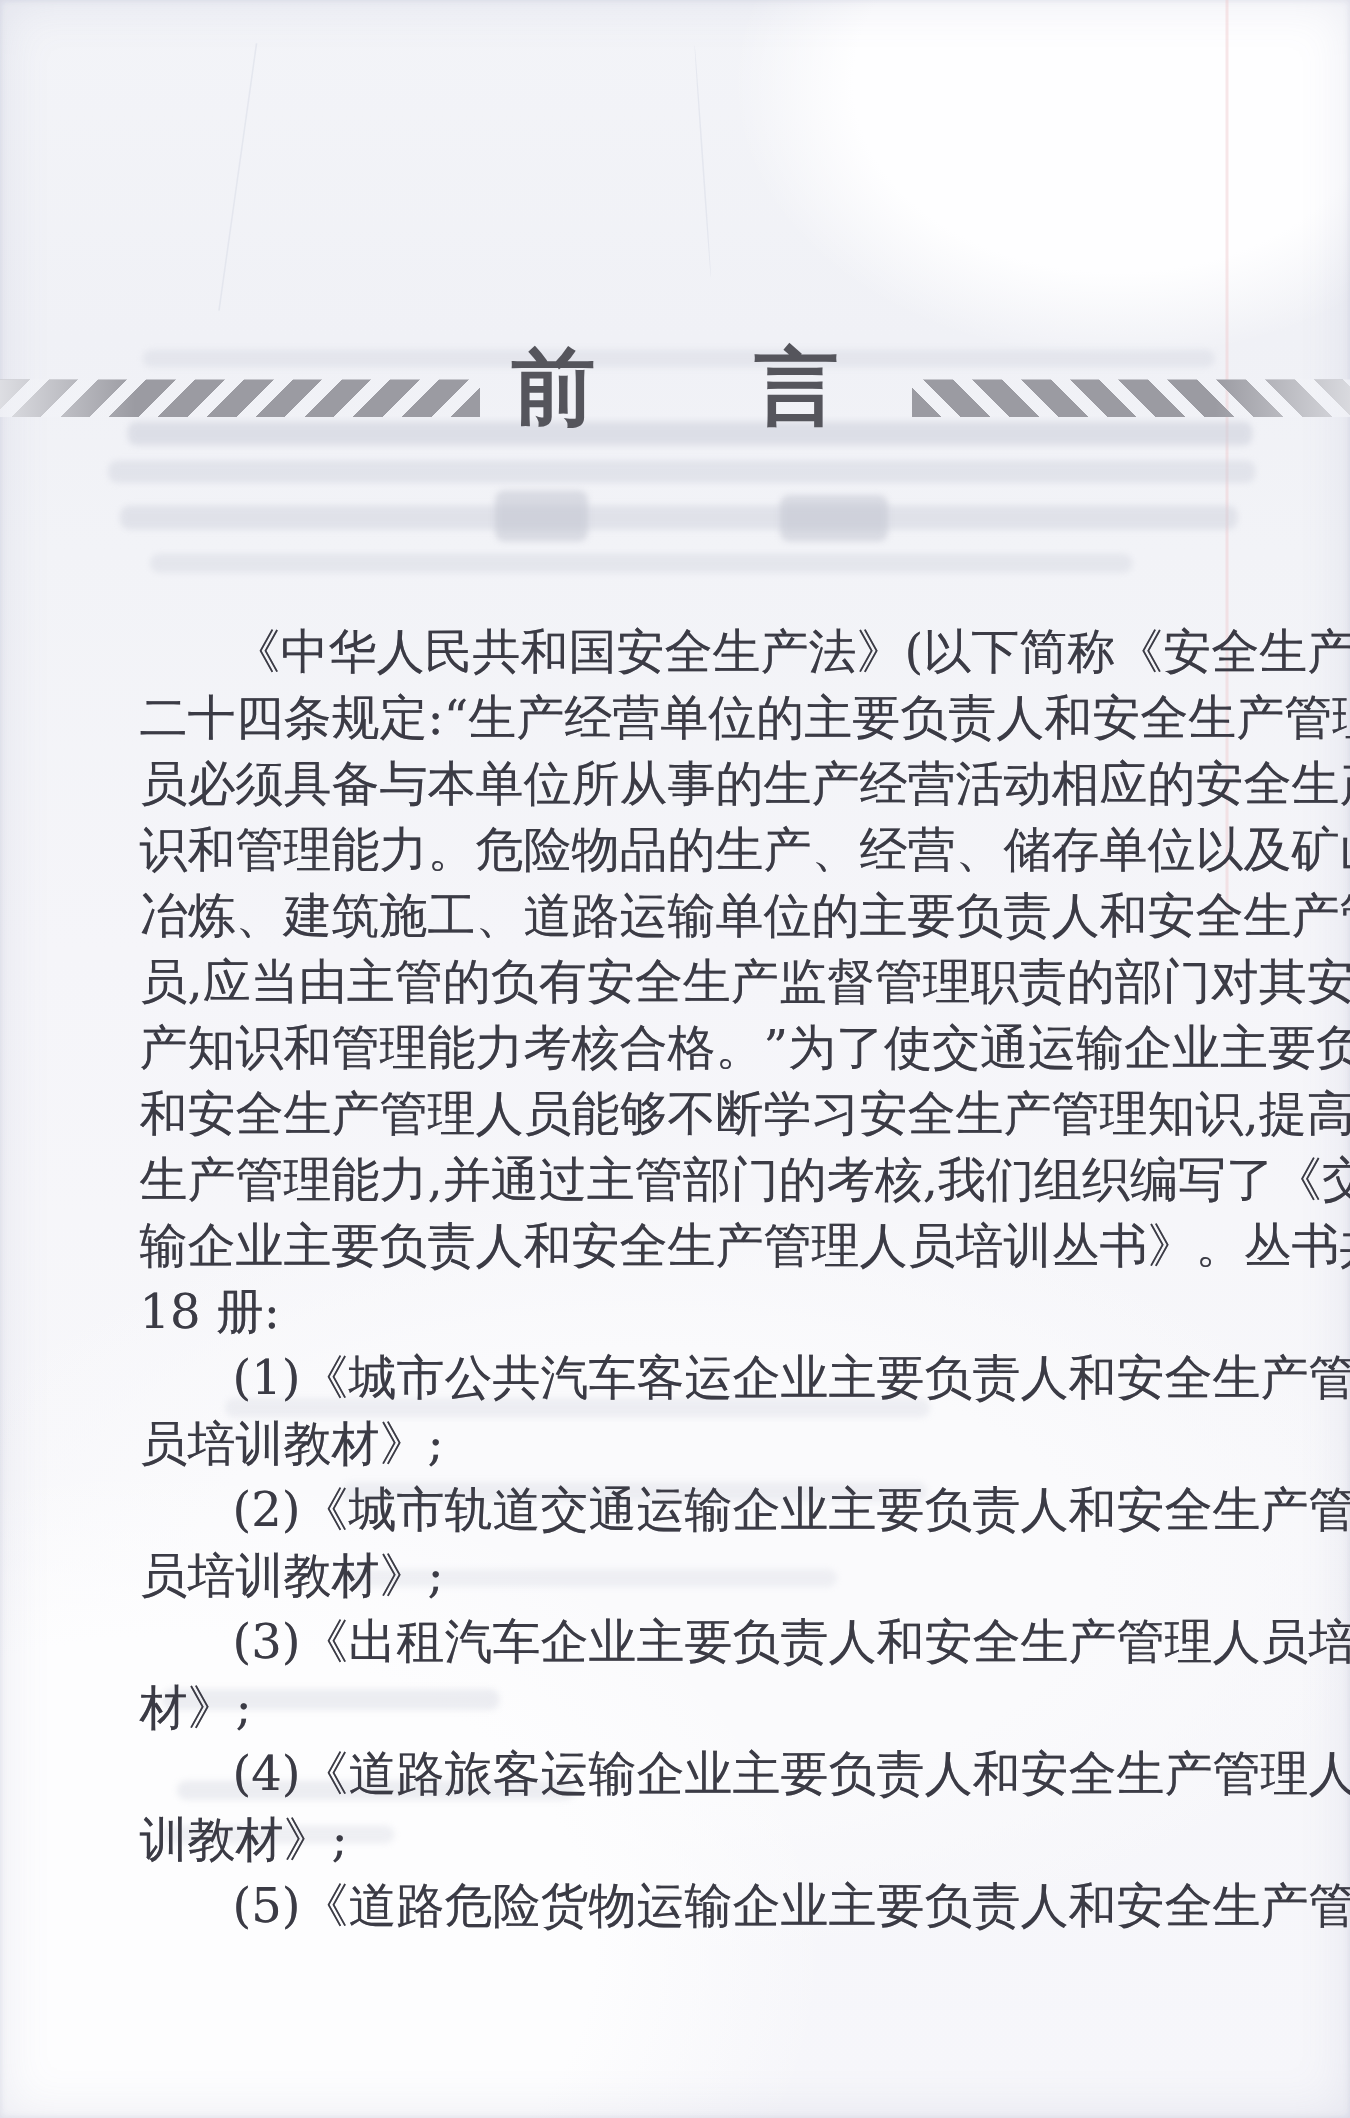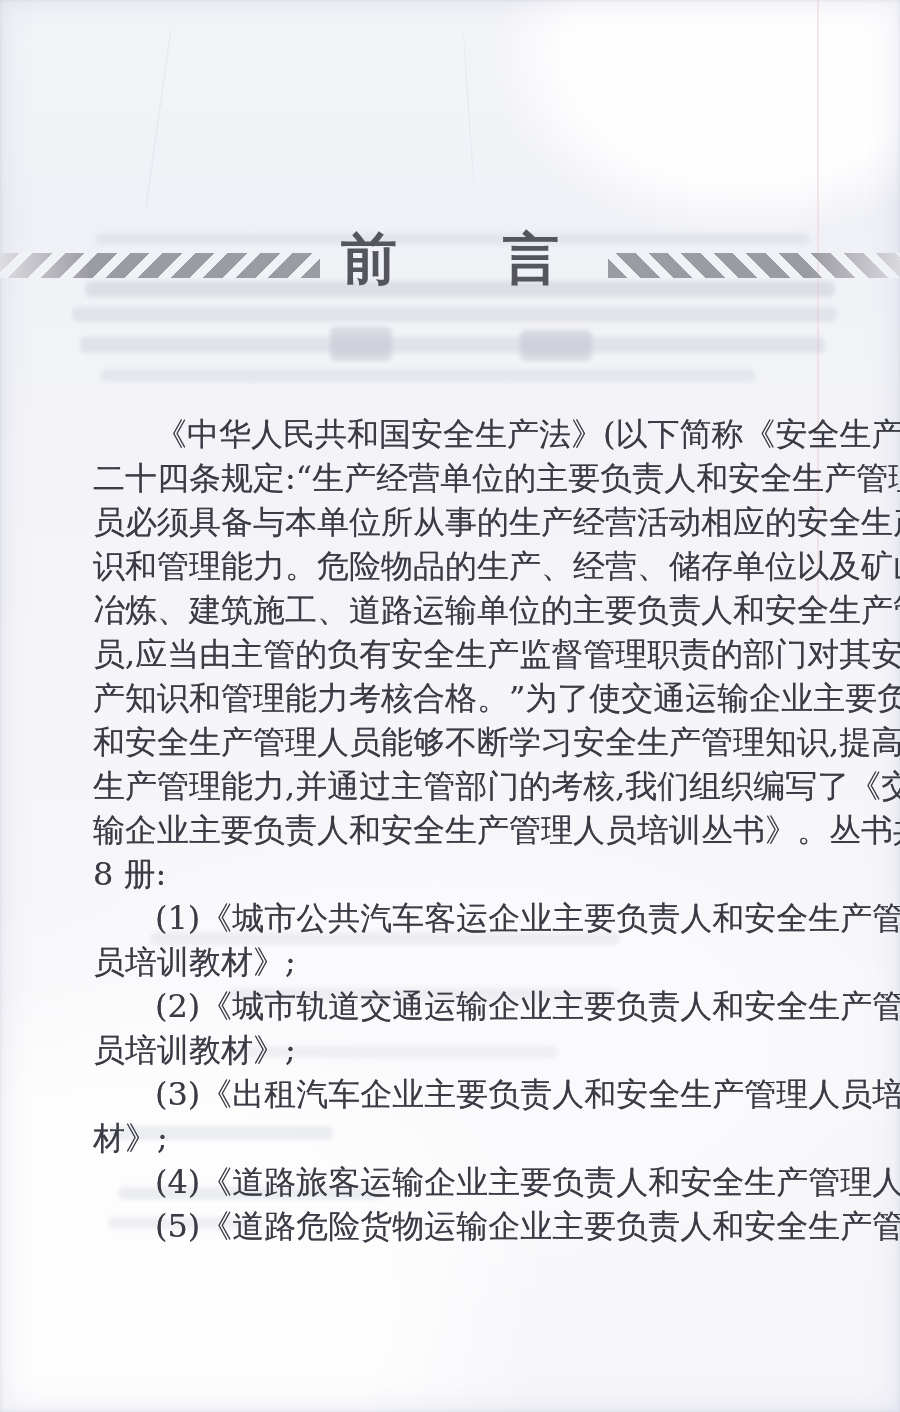--- a/index.html
+++ b/index.html
@@ -116,24 +116,25 @@
     <div class="line indent">《中华人民共和国安全生产法》(以下简称《安全生产法》)第</div>
     <div class="line">二十四条规定:“生产经营单位的主要负责人和安全生产管理人</div>
     <div class="line">员必须具备与本单位所从事的生产经营活动相应的安全生产知</div>
     <div class="line">识和管理能力。危险物品的生产、经营、储存单位以及矿山、金属</div>
     <div class="line">冶炼、建筑施工、道路运输单位的主要负责人和安全生产管理人</div>
     <div class="line">员,应当由主管的负有安全生产监督管理职责的部门对其安全生</div>
     <div class="line">产知识和管理能力考核合格。”为了使交通运输企业主要负责人</div>
     <div class="line">和安全生产管理人员能够不断学习安全生产管理知识,提高安全</div>
     <div class="line">生产管理能力,并通过主管部门的考核,我们组织编写了《交通运</div>
     <div class="line">输企业主要负责人和安全生产管理人员培训丛书》。丛书共分</div>
-    <div class="line short">8 册:</div>
+    <div class="line short">18 册:</div>
     <div class="line indent">(1)《城市公共汽车客运企业主要负责人和安全生产管理人</div>
     <div class="line short">员培训教材》;</div>
     <div class="line indent">(2)《城市轨道交通运输企业主要负责人和安全生产管理人</div>
     <div class="line short">员培训教材》;</div>
     <div class="line indent">(3)《出租汽车企业主要负责人和安全生产管理人员培训教</div>
     <div class="line short">材》;</div>
     <div class="line indent">(4)《道路旅客运输企业主要负责人和安全生产管理人员培</div>
+    <div class="line short">训教材》;</div>
     <div class="line indent">(5)《道路危险货物运输企业主要负责人和安全生产管理人</div>
   </div>
 
 </div>
 
 </body></html>

